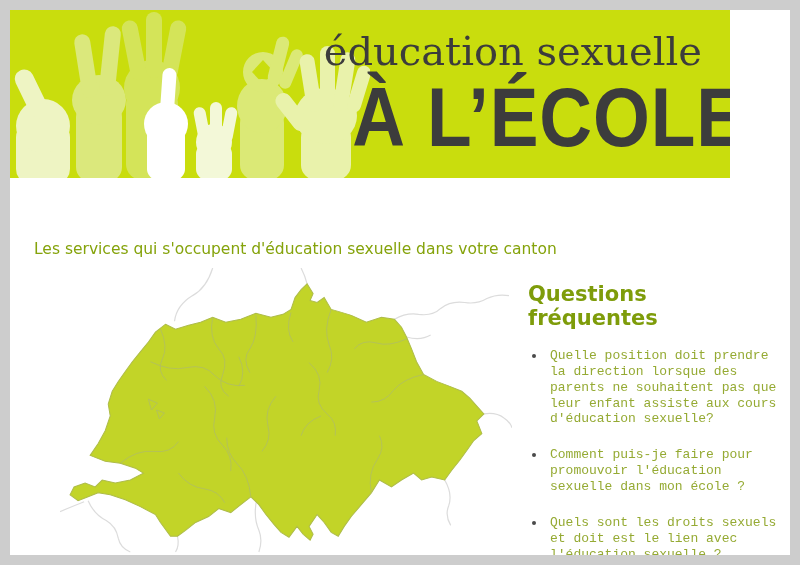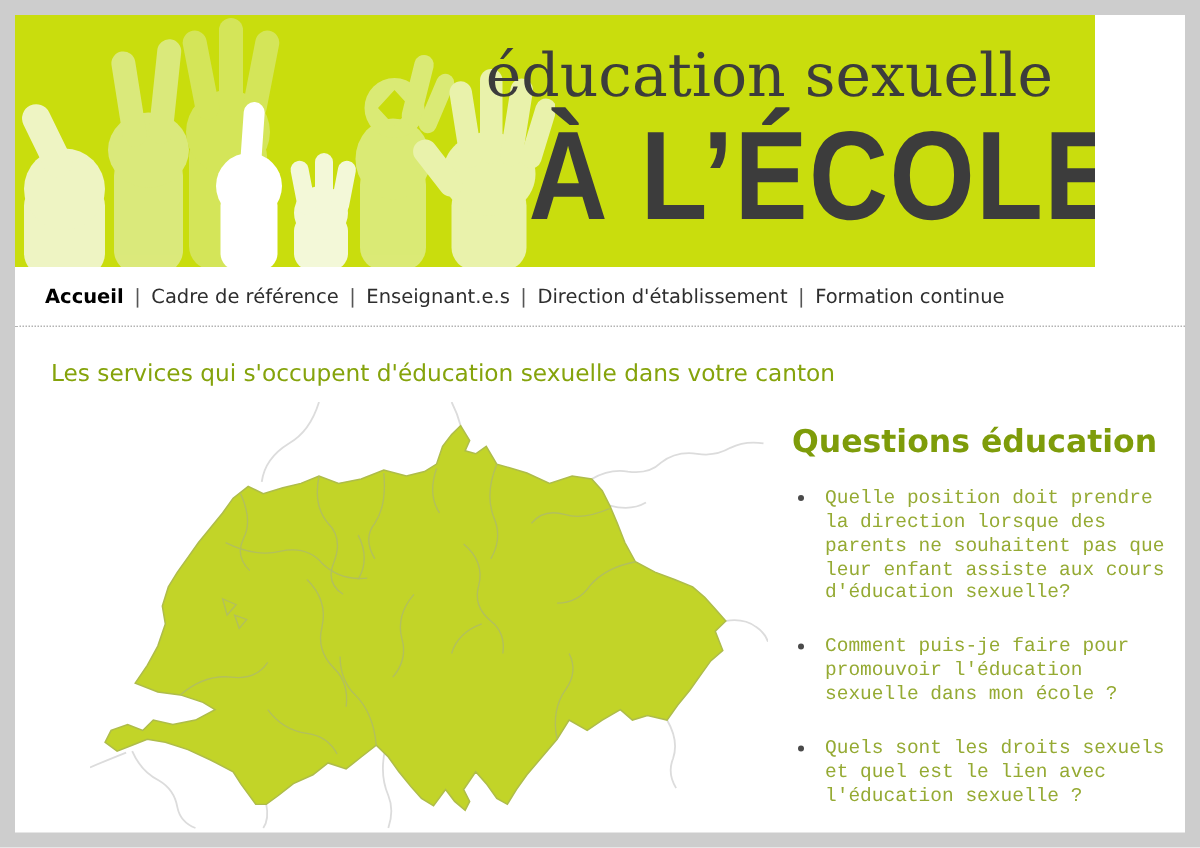--- a/index.html
+++ b/index.html
@@ -132,23 +132,20 @@
         <rect x="342" y="55" width="14" height="48" rx="7" transform="rotate(17 349 79)"></rect>
       </g>
     </svg>
 
     <div class="brand">
       <div class="brand-line1">éducation sexuelle</div>
       <div class="brand-line2">À L’ÉCOLE</div>
     </div>
   </div>
 
-  <div class="nav">
-    <span class="nav-item active">Accueil</span><span class="sep">|</span><span class="nav-item">Cadre de référence</span><span class="sep">|</span><span class="nav-item">Enseignant.e.s</span><span class="sep">|</span><span class="nav-item">Direction d'établissement</span><span class="sep">|</span><span class="nav-item">Formation continue</span>
-  </div>
 
   <h2 class="page-title">Les services qui s'occupent d'éducation sexuelle dans votre canton</h2>
 
   <div class="mapwrap">
     <svg viewBox="0 0 450 290" preserveAspectRatio="none" aria-hidden="true">
 
       <g fill="none" stroke="#dcdcdc" stroke-width="1.2">
         <path d="M152,0 q-6,20 -20,28 q-16,10 -18,26"></path>
         <path d="M246,16 q-2,-8 -6,-16"></path>
         <path d="M333,52 q12,-7 24,-5 q14,2 22,-6 q10,-8 24,-6 q12,2 22,-4 q10,-5 22,-3"></path>
@@ -196,21 +193,21 @@
         <path d="M248,96 q14,12 10,28 q-4,14 8,24 q10,8 8,22"></path>
         <path d="M178,90 q8,16 0,30"></path>
         <path d="M260,150 q-16,6 -20,20"></path>
         <path d="M88,133 l9,4 -6,7 z"></path>
         <path d="M96,144 l8,3 -5,6 z"></path>
       </g>
     </svg>
   </div>
 
   <div class="faq">
-    <h3 class="faq-title">Questions éducation</h3>
+    <h3 class="faq-title">Questions fréquentes</h3>
     <ul>
       <li><span>Quelle position doit prendre la direction lorsque des parents ne souhaitent pas que leur enfant assiste aux cours d'éducation sexuelle?</span></li>
       <li><span>Comment puis-je faire pour promouvoir l'éducation sexuelle dans mon école ?</span></li>
-      <li><span>Quels sont les droits sexuels et quel est le lien avec l'éducation sexuelle ?</span></li>
+      <li><span>Quels sont les droits sexuels et doit est le lien avec l'éducation sexuelle ?</span></li>
     </ul>
   </div>
 
 </div>
 
 </body></html>

